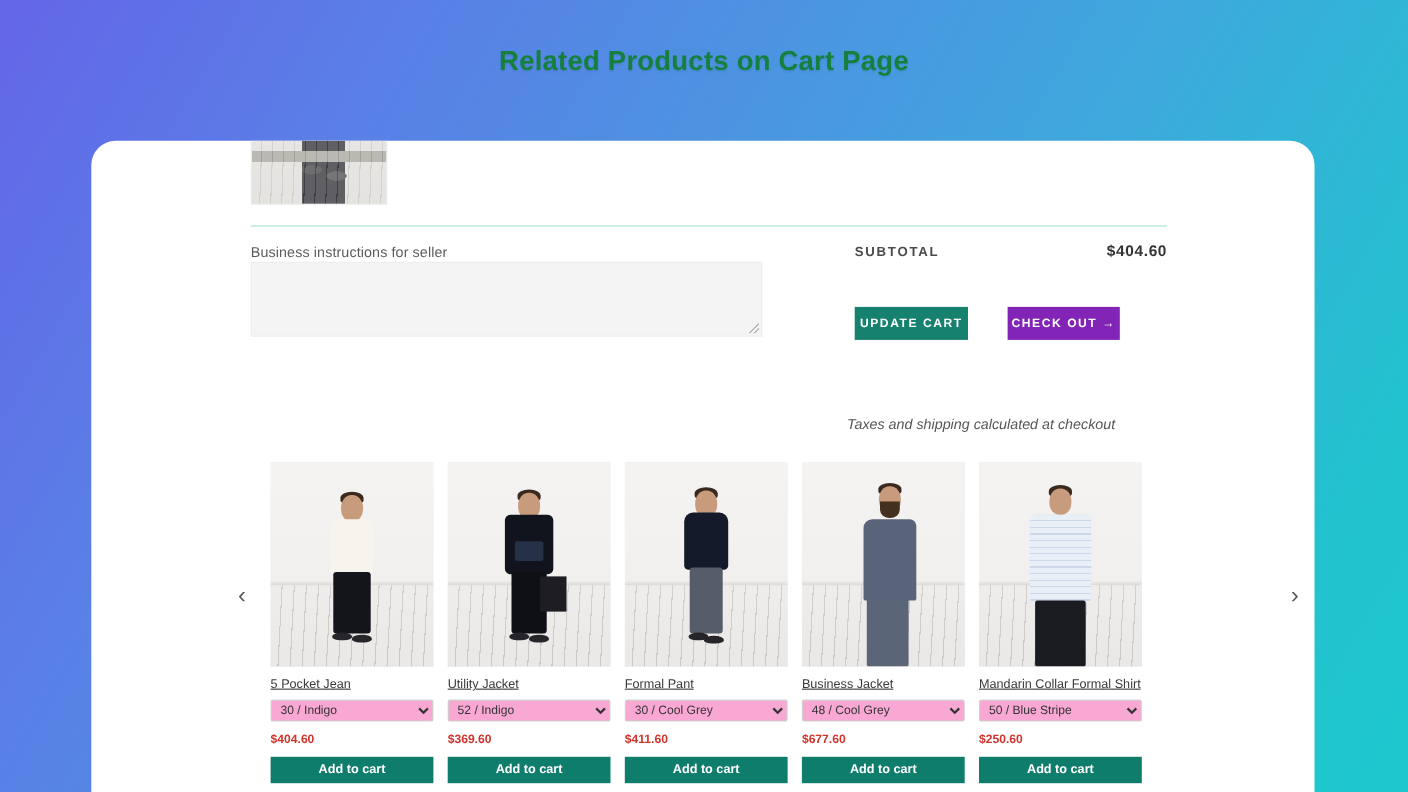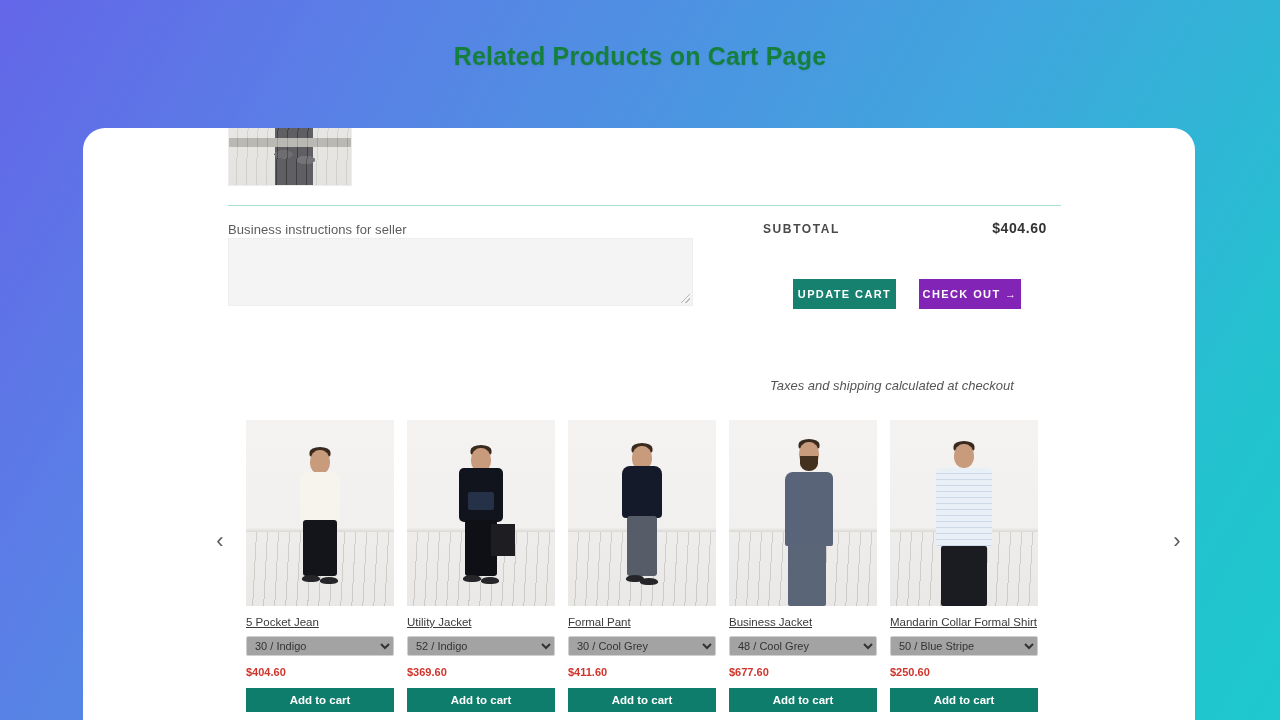--- a/index.html
+++ b/index.html
@@ -120,21 +120,21 @@
     right: 2px; bottom: 2px;
     width: 9px; height: 9px;
     background:
       linear-gradient(135deg, transparent 45%, #b9b9b9 45%, #b9b9b9 55%, transparent 55%),
       linear-gradient(135deg, transparent 70%, #b9b9b9 70%, #b9b9b9 80%, transparent 80%);
   }
 
   
   .subtotal-row {
     position: absolute;
-    left: 680px;
+    left: 694px;
     top: 92px;
     width: 284px;
     display: flex;
     justify-content: space-between;
     align-items: baseline;
   }
   .subtotal-label {
     font-size: 12px;
     font-weight: bold;
     letter-spacing: 1.6px;
@@ -152,22 +152,21 @@
     top: 250px;
     font-size: 13px;
     font-style: italic;
     color: #555555;
   }
   .totals-buttons {
     position: absolute;
     left: 694px;
     top: 151px;
     display: flex;
-    gap: 23px;
-    margin-left: 16px;
+    gap: 36px;
   }
   .btn {
     border: none;
     color: #ffffff;
     font-family: "Liberation Sans", sans-serif;
     font-size: 11px;
     font-weight: bold;
     letter-spacing: 1.4px;
     cursor: pointer;
     height: 30px;
@@ -339,21 +338,21 @@
     white-space: nowrap;
     text-decoration: underline;
   }
   .variant-select {
     margin-top: 6px;
     width: 148px;
     height: 20px;
     font-family: "Liberation Sans", sans-serif;
     font-size: 11px;
     color: #333333;
-    background: #a3a3a3;
+    background: #f9a8d4;
     border: 1px solid #cfcfcf;
     border-radius: 2px;
     padding: 0 4px;
   }
   .product-price {
     margin-top: 10px;
     font-size: 11px;
     font-weight: bold;
     color: #d0342c;
   }

